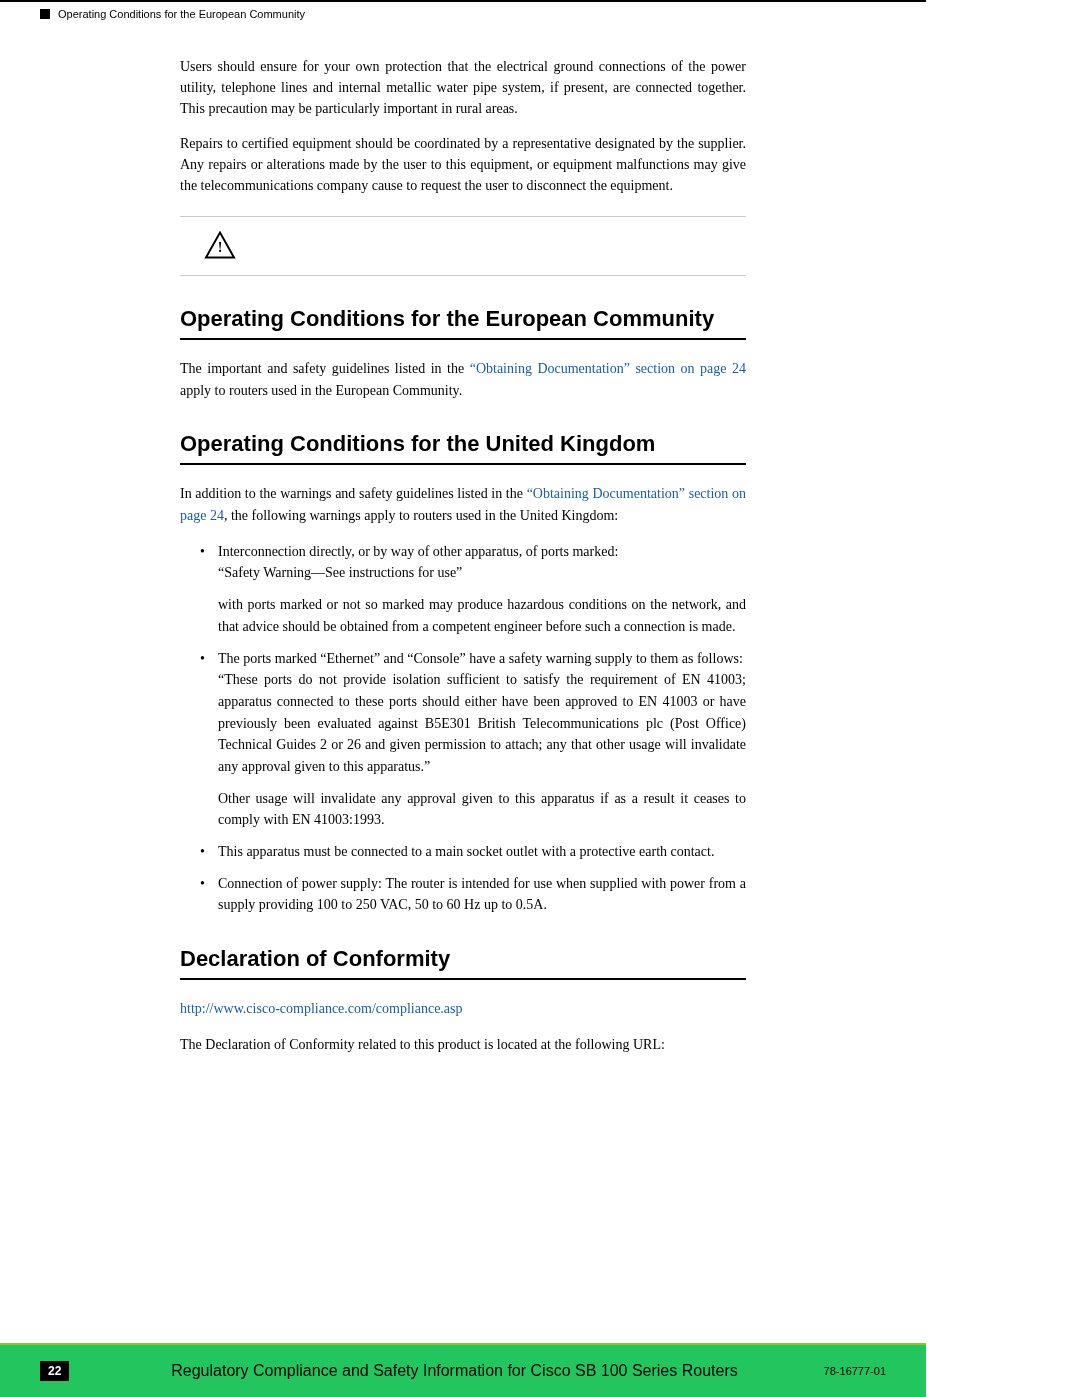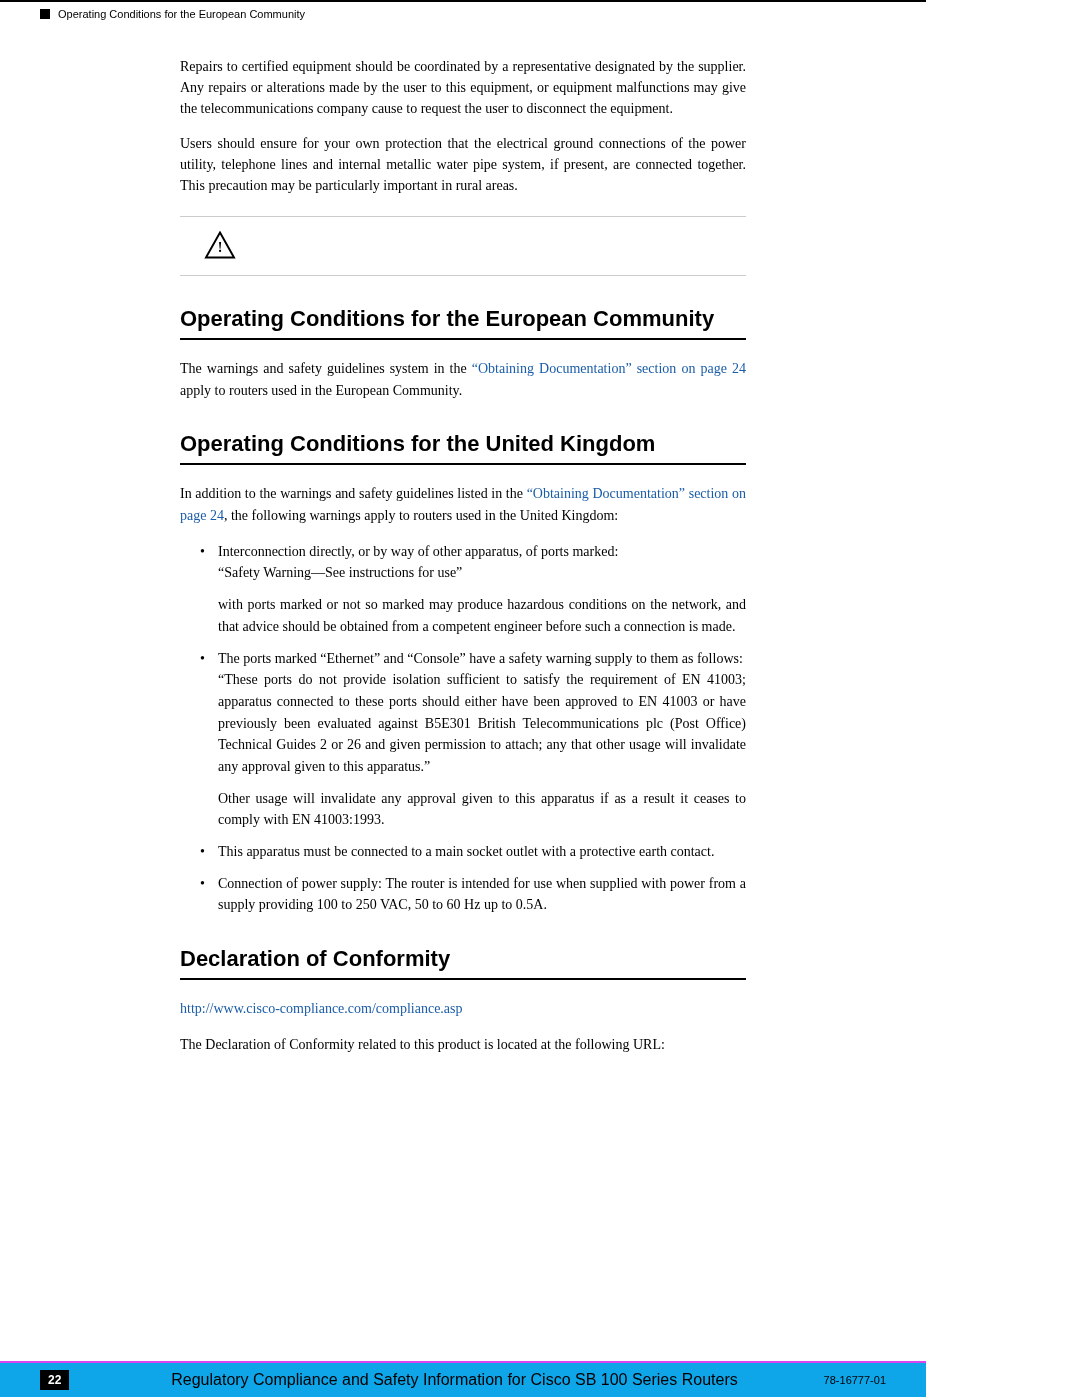--- a/index.html
+++ b/index.html
@@ -174,25 +174,25 @@
       line-height: 1.55;
       text-align: justify;
     }
 
     
     .footer {
       position: absolute;
       bottom: 0;
       left: 0;
       right: 0;
-      border-top: 2px solid #d946ef;
+      border-top: 2px solid #84cc16;
       display: flex;
       align-items: center;
-      padding: 7px 40px;
-      background: #0ea5e9;
+      padding: 16px 40px;
+      background: #22c55e;
     }
 
     .footer-page-num {
       background: #000000;
       color: #ffffff;
       font-family: Arial, sans-serif;
       font-size: 12px;
       font-weight: bold;
       padding: 3px 8px;
       margin-right: 16px;
@@ -235,37 +235,37 @@
 <div class="page">
 
   <div class="header-bar">
     <div class="header-square"></div>
     <span class="header-text">Operating Conditions for the European Community</span>
   </div>
 
   <div class="content">
 
     <div class="intro-paragraphs">
+      <p>Users should ensure for your own protection that the electrical ground connections of the power utility, telephone lines and internal metallic water pipe system, if present, are connected together. This precaution may be particularly important in rural areas.</p>
       <p>Repairs to certified equipment should be coordinated by a representative designated by the supplier. Any repairs or alterations made by the user to this equipment, or equipment malfunctions may give the telecommunications company cause to request the user to disconnect the equipment.</p>
-      <p>Users should ensure for your own protection that the electrical ground connections of the power utility, telephone lines and internal metallic water pipe system, if present, are connected together. This precaution may be particularly important in rural areas.</p>
     </div>
 
     <div class="caution-container">
       <div class="caution-icon-area">
         <svg class="caution-triangle" viewBox="0 0 40 36" xmlns="http://www.w3.org/2000/svg">
           <polygon points="20,2 38,34 2,34" fill="none" stroke="#000000" stroke-width="2.5"></polygon>
           <text x="20" y="27" text-anchor="middle" font-size="18" font-weight="bold" fill="#000000">!</text>
         </svg>
       </div>
     </div>
 
     <h2 class="section-heading">Operating Conditions for the European Community</h2>
 
     <p class="body-para">
-      <span>The warnings and safety guidelines system in the </span><a href="#" class="link-text">“Obtaining Documentation” section on page 24</a><span> apply to routers used in the European Community.</span>
+      <span>The important and safety guidelines listed in the </span><a href="#" class="link-text">“Obtaining Documentation” section on page 24</a><span> apply to routers used in the European Community.</span>
     </p>
 
     <h2 class="section-heading">Operating Conditions for the United Kingdom</h2>
 
     <p class="body-para">
       <span>In addition to the warnings and safety guidelines listed in the </span><a href="#" class="link-text">“Obtaining Documentation” section on page 24</a><span>, the following warnings apply to routers used in the United Kingdom:</span>
     </p>
 
     <ul class="bullet-list">
 

